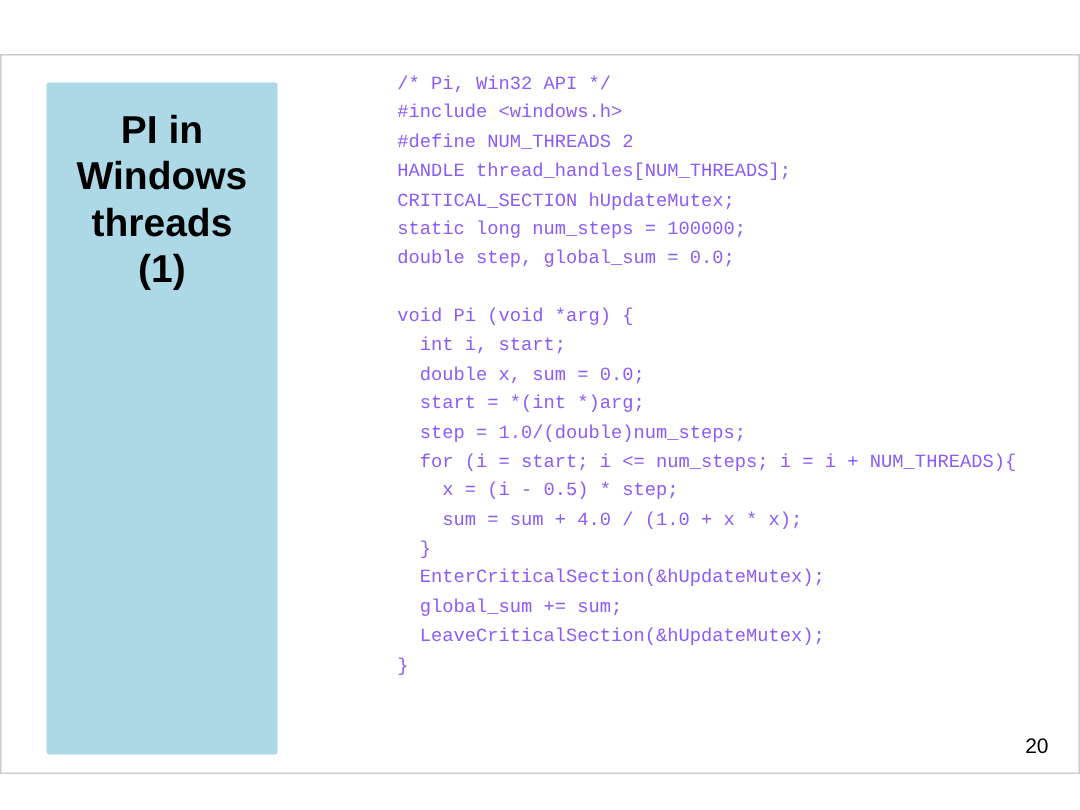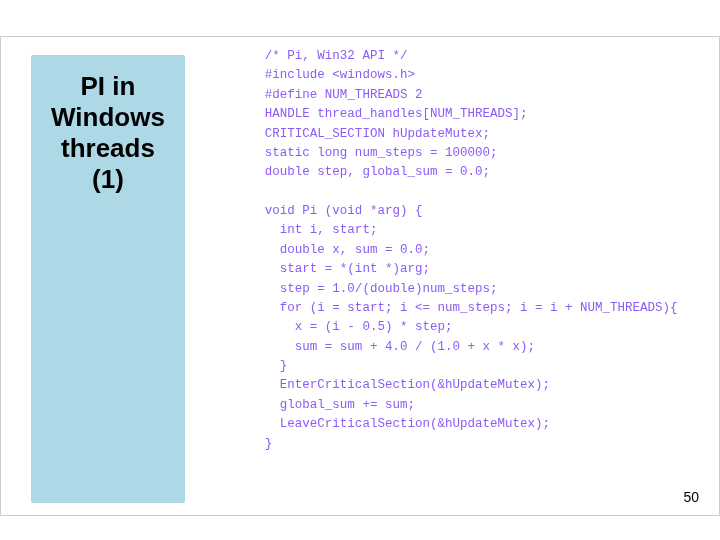--- a/index.html
+++ b/index.html
@@ -71,14 +71,14 @@
   start = *(int *)arg;
   step = 1.0/(double)num_steps;
   for (i = start; i &lt;= num_steps; i = i + NUM_THREADS){
     x = (i - 0.5) * step;
     sum = sum + 4.0 / (1.0 + x * x);
   }
   EnterCriticalSection(&amp;hUpdateMutex);
   global_sum += sum;
   LeaveCriticalSection(&amp;hUpdateMutex);
 }</div>
-  <div class="page-number">50</div>
+  <div class="page-number">20</div>
 </div>
 
 </body></html>

